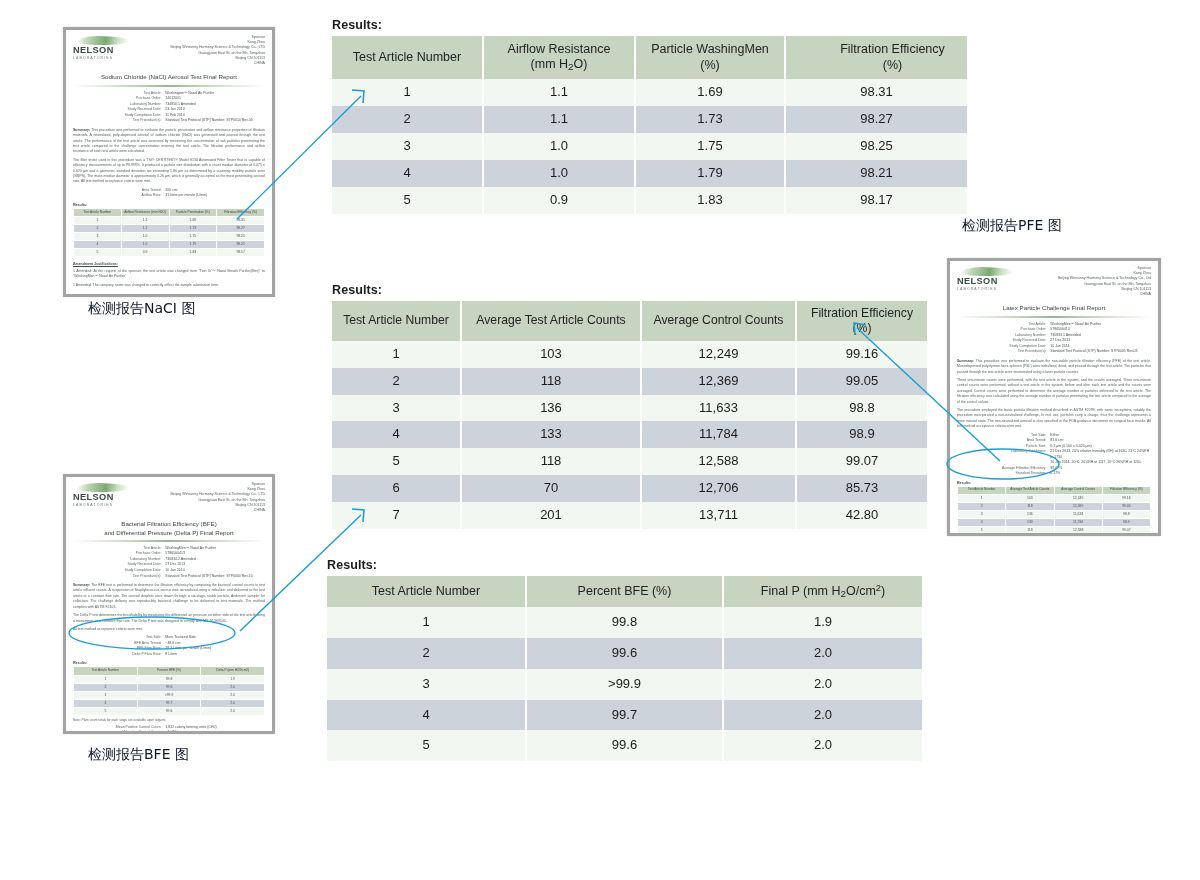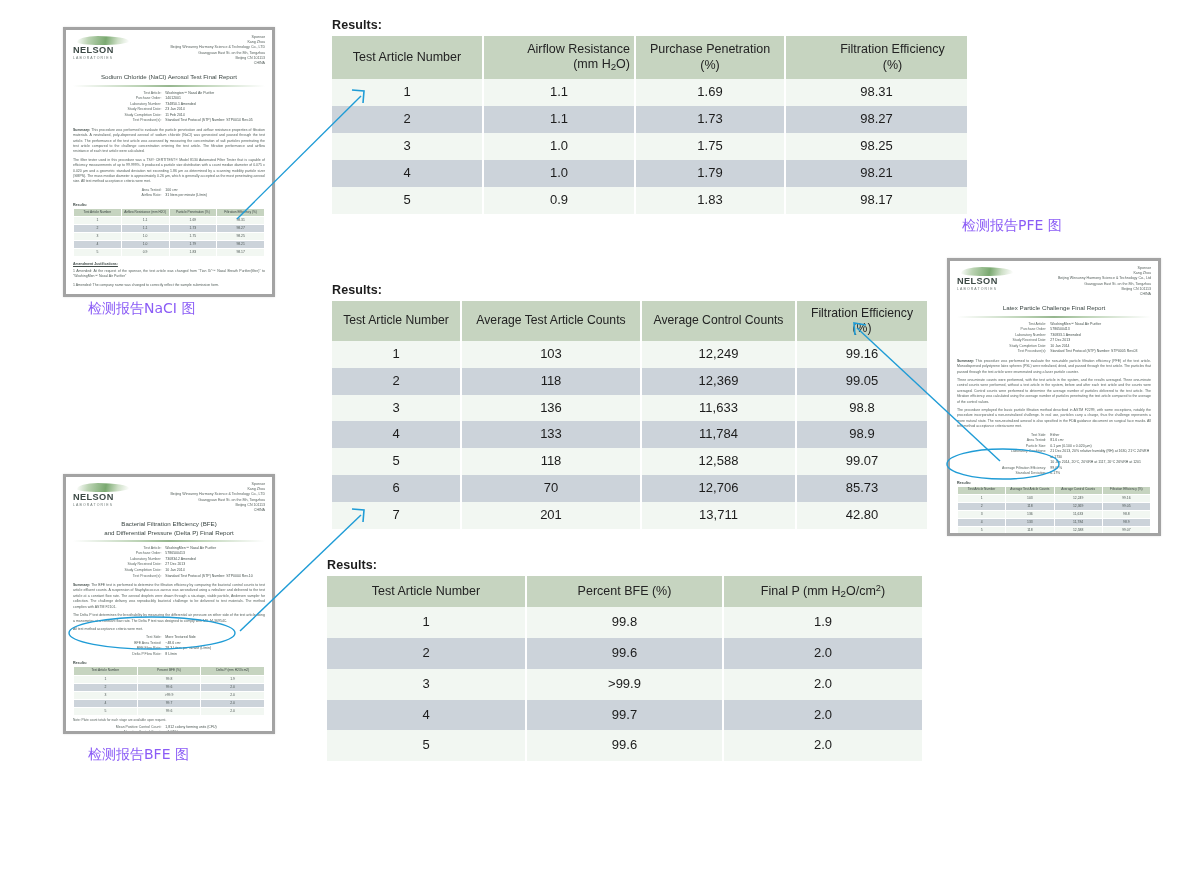--- a/index.html
+++ b/index.html
@@ -42,21 +42,21 @@
     line-height:1.3;
   }
   table.rtab tr.odd td{background:#f2f7f2;}
   table.rtab tr.even td{background:#ccd3da;}
   .sub{font-size:.78em;vertical-align:-0.22em;}
   .sup{font-size:.74em;vertical-align:0.42em;}
 
   
   #tbl-nacl{left:330px;top:18px;width:565px;}
   #tbl-nacl table.rtab th:nth-child(1){width:142px;}
-  #tbl-nacl table.rtab th:nth-child(2){width:142px;text-align:right;}
+  #tbl-nacl table.rtab th:nth-child(2){width:142px;}
   #tbl-nacl table.rtab th:nth-child(3){width:140px;}
   #tbl-nacl table.rtab th:nth-child(4){width:141px;padding-left:36px;}
   #tbl-nacl td{padding:5px 4px;}
 
   
   #tbl-pfe{left:330px;top:283px;width:565px;}
   #tbl-pfe table.rtab th{padding:5px 3px;font-size:12.2px;}
   #tbl-pfe table.rtab th:nth-child(1){width:122px;}
   #tbl-pfe table.rtab th:nth-child(2){width:172px;}
   #tbl-pfe table.rtab th:nth-child(3){width:147px;}
@@ -142,21 +142,21 @@
   .note{font-size:3.2px;color:#5b6662;margin-top:2px;}
   .amend-h{font-size:3.5px;font-weight:bold;color:#414c49;margin-top:5px;text-decoration:underline;}
 
   
   .anno-svg{position:absolute;left:0;top:0;width:1200px;height:880px;pointer-events:none;}
 
   
   .caption{
     position:absolute;
     font-size:14px;
-    color:#8b5cf6;
+    color:#0f172a;
     font-family:"DejaVu Sans","Liberation Sans",sans-serif;
     white-space:nowrap;
     text-align:center;
   }
   #cap-nacl{left:88px;top:300px;}
   #cap-bfe{left:88px;top:746px;}
   #cap-pfe{left:962px;top:217px;}
 </style>
 </head>
 <body>
@@ -507,21 +507,21 @@
     </div>
   </div>
 
   <div class="result-block" id="tbl-nacl">
     <div class="results-label">Results:</div>
     <table class="rtab">
       <thead>
         <tr>
           <th><span>Test Article Number</span></th>
           <th><span>Airflow Resistance</span><br><span>(mm H</span><span class="sub">2</span><span>O)</span></th>
-          <th><span>Purchase Penetration</span><br><span>(%)</span></th>
+          <th><span>Particle WashingMen</span><br><span>(%)</span></th>
           <th><span>Filtration Efficiency</span><br><span>(%)</span></th>
         </tr>
       </thead>
       <tbody>
         <tr class="odd">
             <td>1</td>
             <td>1.1</td>
             <td>1.69</td>
             <td>98.31</td>
           </tr>

